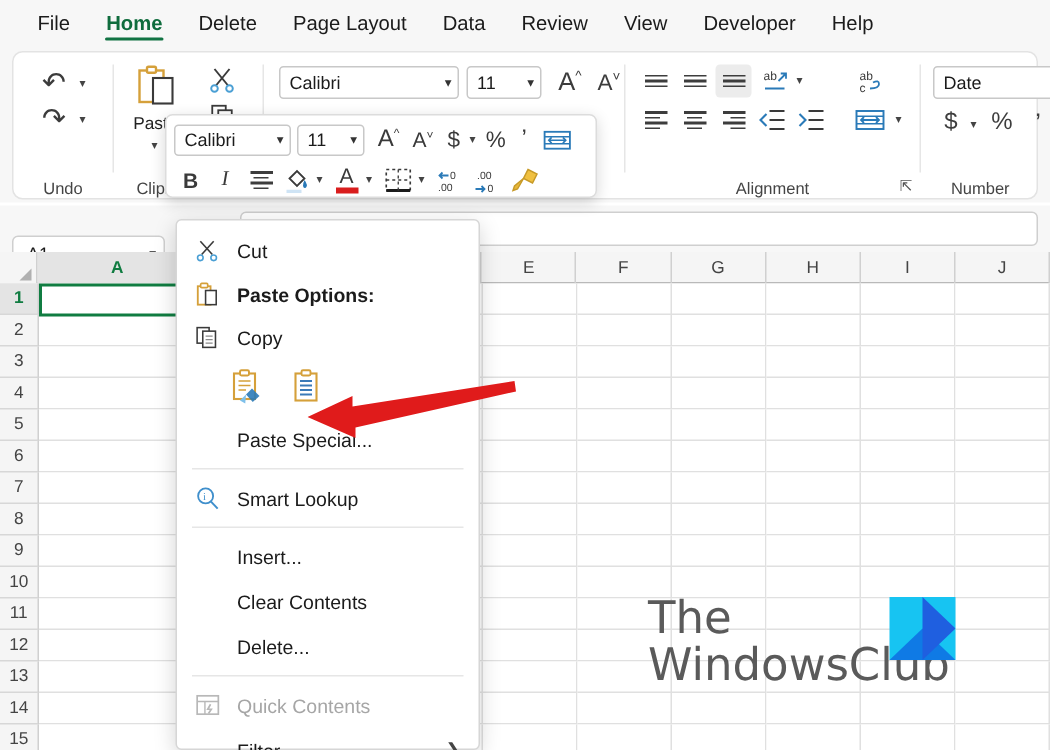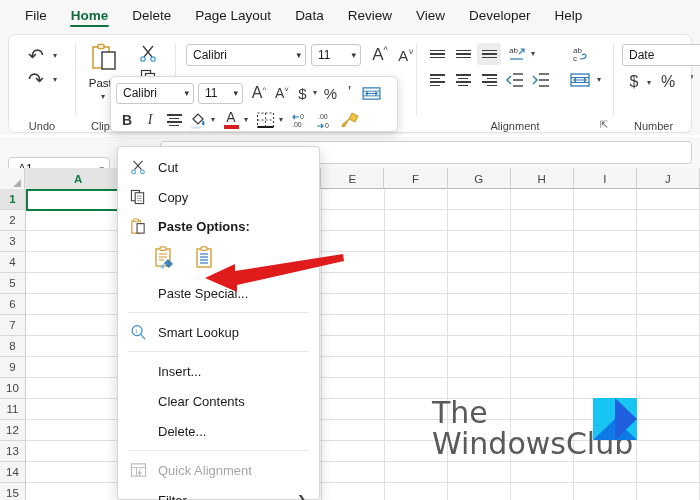--- a/index.html
+++ b/index.html
@@ -884,42 +884,42 @@
         <svg width="16" height="16" viewBox="0 0 18 18">
           <line x1="4" y1="2" x2="13" y2="12" stroke="#3a3a3a" stroke-width="1.2"></line>
           <line x1="14" y1="2" x2="5" y2="12" stroke="#3a3a3a" stroke-width="1.2"></line>
           <circle cx="4" cy="14.5" r="2.1" fill="none" stroke="#4a9fd4" stroke-width="1.2"></circle>
           <circle cx="14" cy="14.5" r="2.1" fill="none" stroke="#4a9fd4" stroke-width="1.2"></circle>
         </svg>
       </span>
       <span>Cut</span>
     </div>
 
+    <div class="mi mi-head">
+      <span class="micon">
+        <svg width="16" height="17" viewBox="0 0 16 18">
+          <rect x="1.5" y="3" width="9" height="13" fill="#fff" stroke="#d5a03a" stroke-width="1.3"></rect>
+          <rect x="3.5" y="1" width="5" height="3" rx="0.8" fill="#fff" stroke="#d5a03a" stroke-width="1.2"></rect>
+          <rect x="7" y="6" width="7.5" height="10" fill="#fff" stroke="#3a3a3a" stroke-width="1.1"></rect>
+        </svg>
+      </span>
+      <span>Paste Options:</span>
+    </div>
+
     <div class="mi">
       <span class="micon">
         <svg width="16" height="16" viewBox="0 0 17 17">
           <rect x="1.5" y="1.5" width="8.5" height="11" fill="#fff" stroke="#3a3a3a" stroke-width="1.1"></rect>
           <rect x="5.5" y="4" width="9" height="11.5" fill="#fff" stroke="#3a3a3a" stroke-width="1.1"></rect>
           <line x1="7.5" y1="7.5" x2="12.5" y2="7.5" stroke="#8a8a8a" stroke-width="0.9"></line>
           <line x1="7.5" y1="10" x2="12.5" y2="10" stroke="#8a8a8a" stroke-width="0.9"></line>
           <line x1="7.5" y1="12.5" x2="12.5" y2="12.5" stroke="#8a8a8a" stroke-width="0.9"></line>
         </svg>
       </span>
       <span>Copy</span>
-    </div>
-
-    <div class="mi mi-head">
-      <span class="micon">
-        <svg width="16" height="17" viewBox="0 0 16 18">
-          <rect x="1.5" y="3" width="9" height="13" fill="#fff" stroke="#d5a03a" stroke-width="1.3"></rect>
-          <rect x="3.5" y="1" width="5" height="3" rx="0.8" fill="#fff" stroke="#d5a03a" stroke-width="1.2"></rect>
-          <rect x="7" y="6" width="7.5" height="10" fill="#fff" stroke="#3a3a3a" stroke-width="1.1"></rect>
-        </svg>
-      </span>
-      <span>Paste Options:</span>
     </div>
 
     <div class="paste-icons">
       <span>
         <svg width="26" height="26" viewBox="0 0 26 26">
           <rect x="5" y="4" width="14" height="17" fill="#fff" stroke="#d5a03a" stroke-width="1.4"></rect>
           <rect x="9" y="1.8" width="6" height="3.5" rx="1" fill="#fff" stroke="#d5a03a" stroke-width="1.3"></rect>
           <line x1="8" y1="9" x2="16" y2="9" stroke="#d5a03a" stroke-width="1.1"></line>
           <line x1="8" y1="12" x2="16" y2="12" stroke="#d5a03a" stroke-width="1.1"></line>
           <line x1="8" y1="15" x2="13" y2="15" stroke="#d5a03a" stroke-width="1.1"></line>
@@ -974,21 +974,21 @@
 
     <div class="mi disabled">
       <span class="micon">
         <svg width="17" height="16" viewBox="0 0 18 17">
           <rect x="1.5" y="2" width="15" height="13" fill="none" stroke="#b8b8b8" stroke-width="1.2"></rect>
           <line x1="1.5" y1="6" x2="16.5" y2="6" stroke="#b8b8b8" stroke-width="1"></line>
           <line x1="7" y1="6" x2="7" y2="15" stroke="#b8b8b8" stroke-width="1"></line>
           <path d="M11 8 L9 11.5 L11.5 11.5 L9.5 14.5" fill="none" stroke="#b8b8b8" stroke-width="1.2"></path>
         </svg>
       </span>
-      <span>Quick Alignment</span>
+      <span>Quick Contents</span>
     </div>
 
     <div class="mi">
       <span>Filter</span>
       <span class="chev">❯</span>
     </div>
 
   </div>
 
   <svg class="redarrow" viewBox="0 0 140 48">

